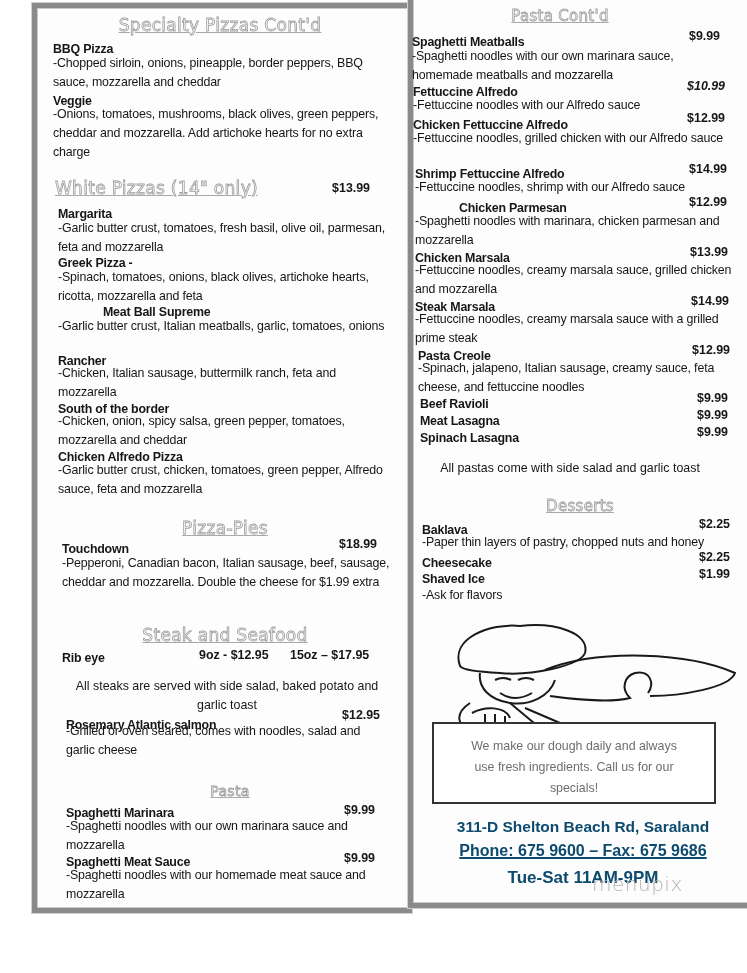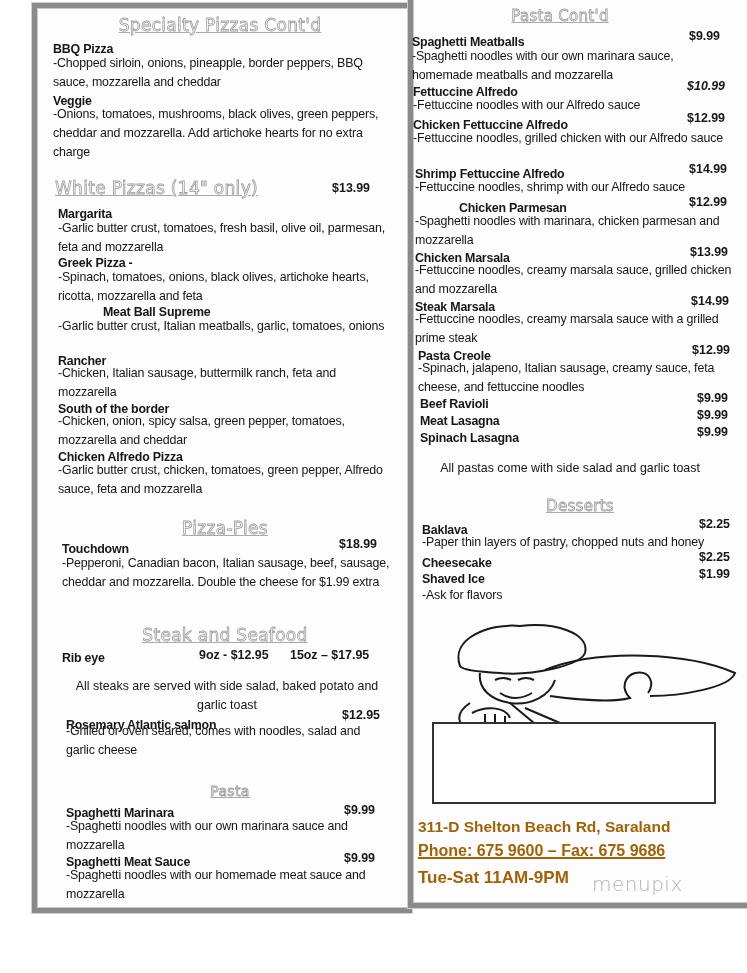--- a/index.html
+++ b/index.html
@@ -25,21 +25,21 @@
     .desc { position: absolute; font-size: 12.4px; line-height: 19px; letter-spacing: -0.15px; }
     .price { position: absolute; font-weight: bold; font-size: 12.4px; white-space: nowrap; text-align: right; }
     .note { position: absolute; font-size: 12.4px; line-height: 19px; text-align: center; }
 
     .chef { position: absolute; left: 450px; top: 618px; width: 290px; height: 110px; }
     .sign-box {
       position: absolute; left: 432px; top: 722px; width: 284px; height: 82px; border: 2px solid #333;
       box-sizing: border-box; background: #fff; text-align: center; padding-top: 12px;
       font-size: 12.4px; line-height: 21px; color: #6e6e6e;
     }
-    .contact { position: absolute; left: 418px; width: 330px; font-weight: bold; color: #a16207; }
+    .contact { position: absolute; left: 418px; width: 330px; text-align: center; font-weight: bold; color: #0c4a6e; }
     .watermark { position: absolute; left: 592px; top: 872px; font-family: "DejaVu Sans", sans-serif; font-size: 20px; color: #b3b3b3; letter-spacing: 0.5px; font-weight: 300; }
   </style>
 </head>
 <body>
 
 <div id="left-panel" class="panel"></div>
 
 <div class="heading" style="left:100px; top:15px; width:240px;">Specialty Pizzas Cont'd</div>
 <div class="name" style="left:53px; top:42px;">BBQ Pizza</div>
 <div class="desc" style="left:53px; top:54px; width:335px;">-Chopped sirloin, onions, pineapple, border peppers, BBQ sauce, mozzarella and cheddar</div>
@@ -135,19 +135,22 @@
     <path d="M30,55 C28,70 40,82 60,85 C80,88 100,78 105,62"></path>
     <path d="M45,62 q8,-4 16,0 M68,62 q8,-4 16,0"></path>
     <path d="M50,75 q15,10 32,0"></path>
     <path d="M100,78 C130,82 160,85 180,80 C170,70 175,58 185,55 C200,52 205,65 198,75"></path>
     <path d="M20,85 C5,95 5,110 25,110 L140,110"></path>
     <path d="M22,95 C35,88 55,88 60,100 M35,96 v12 M45,96 v12 M55,98 v10"></path>
     <path d="M60,85 L90,110 M75,90 L110,105"></path>
   </g>
 </svg>
 <div class="sign-box">
+  <div>We make our dough daily and always</div>
+  <div>use fresh ingredients. Call us for our</div>
+  <div>specials!</div>
 </div>
 
 <div class="contact" style="top:818px; font-size:15.5px;">311-D Shelton Beach Rd, Saraland</div>
 <div class="contact" style="top:842px; font-size:16px; text-decoration:underline; text-decoration-thickness:2px;">Phone: 675 9600 – Fax: 675 9686</div>
 <div class="contact" style="top:868px; font-size:17px;">Tue-Sat 11AM-9PM</div>
 
 <div class="watermark">menupix</div>
 
 </body></html>

